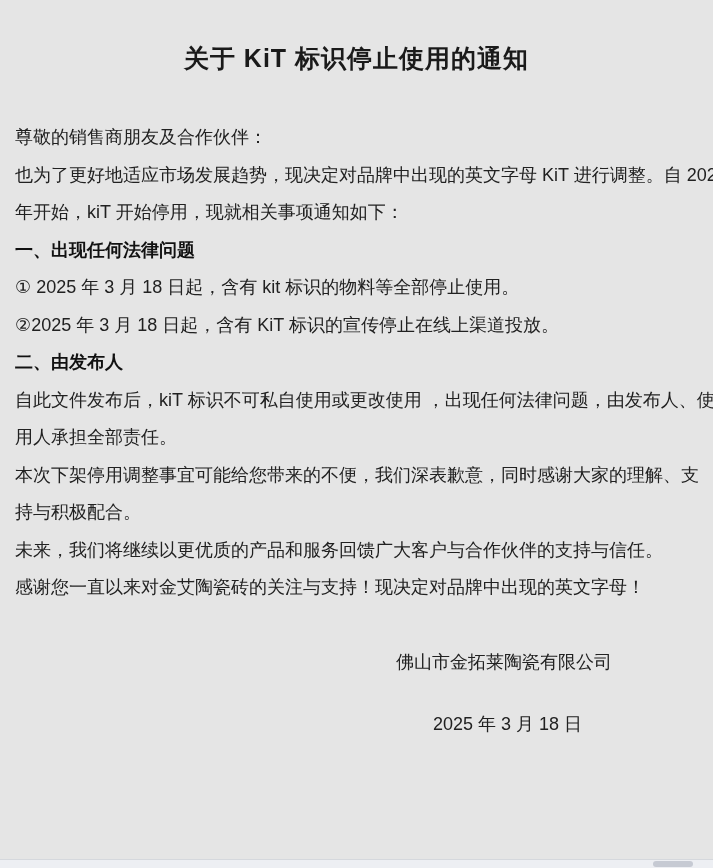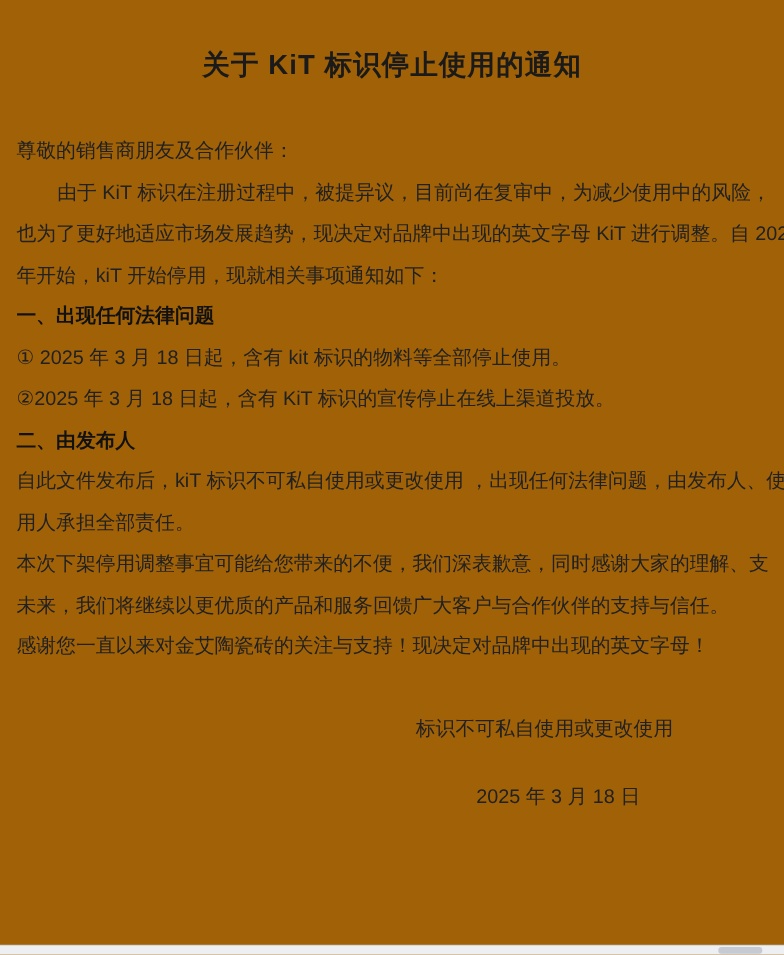--- a/index.html
+++ b/index.html
@@ -4,21 +4,21 @@
 <style>
   * { margin: 0; padding: 0; box-sizing: border-box; }
   html, body {
     width: 713px; height: 868px;
     background: #ffffff;
     font-family: "Liberation Sans", "DejaVu Sans", sans-serif;
   }
   .page {
     position: relative;
     width: 713px; height: 868px;
-    background: #a16207;
+    background: #e5e5e5;
     overflow: hidden;
     color: #212121;
   }
   .doc-title {
     position: absolute;
     top: 42px; left: 0;
     width: 100%;
     text-align: center;
     font-size: 25px;
     font-weight: bold;
@@ -59,48 +59,48 @@
 <body>
 
 <div class="page">
 
   <div class="doc-title">关于 KiT 标识停止使用的通知</div>
 
   <div class="doc-body">
 
     <div class="line">尊敬的销售商朋友及合作伙伴：</div>
 
-    <div class="line indent">由于 KiT 标识在注册过程中，被提异议，目前尚在复审中，为减少使用中的风险，</div>
 
     <div class="line">也为了更好地适应市场发展趋势，现决定对品牌中出现的英文字母 KiT 进行调整。自 2025</div>
 
     <div class="line">年开始，kiT 开始停用，现就相关事项通知如下：</div>
 
     <div class="line heading">一、出现任何法律问题</div>
 
     <div class="line">① 2025 年 3 月 18 日起，含有 kit 标识的物料等全部停止使用。</div>
 
     <div class="line">②2025 年 3 月 18 日起，含有 KiT 标识的宣传停止在线上渠道投放。</div>
 
     <div class="line heading">二、由发布人</div>
 
     <div class="line">自此文件发布后，kiT 标识不可私自使用或更改使用 ，出现任何法律问题，由发布人、使</div>
 
     <div class="line">用人承担全部责任。</div>
 
     <div class="line">本次下架停用调整事宜可能给您带来的不便，我们深表歉意，同时感谢大家的理解、支</div>
 
+    <div class="line">持与积极配合。</div>
 
     <div class="line">未来，我们将继续以更优质的产品和服务回馈广大客户与合作伙伴的支持与信任。</div>
 
     <div class="line">感谢您一直以来对金艾陶瓷砖的关注与支持！现决定对品牌中出现的英文字母！</div>
 
     <div class="blank-line"></div>
 
-    <div class="line sig-company">标识不可私自使用或更改使用</div>
+    <div class="line sig-company">佛山市金拓莱陶瓷有限公司</div>
 
     <div class="line sig-date">2025 年 3 月 18 日</div>
 
   </div>
 
   <div class="bottom-bar">
     <div class="scrollbar-thumb"></div>
   </div>
 
 </div>

